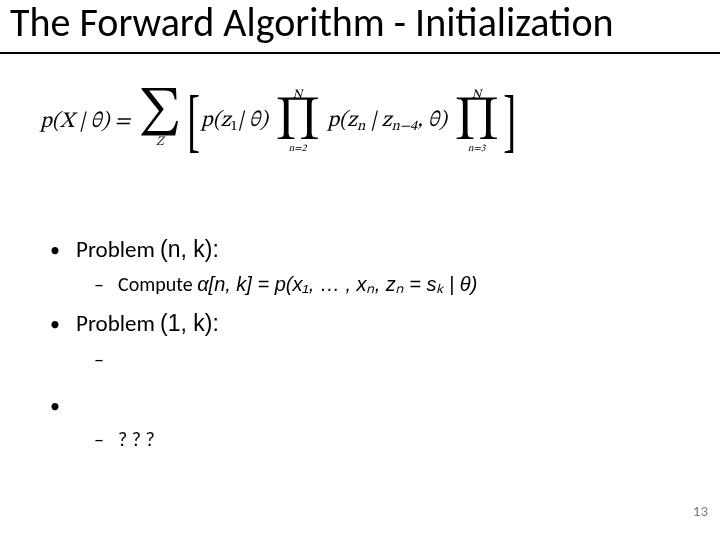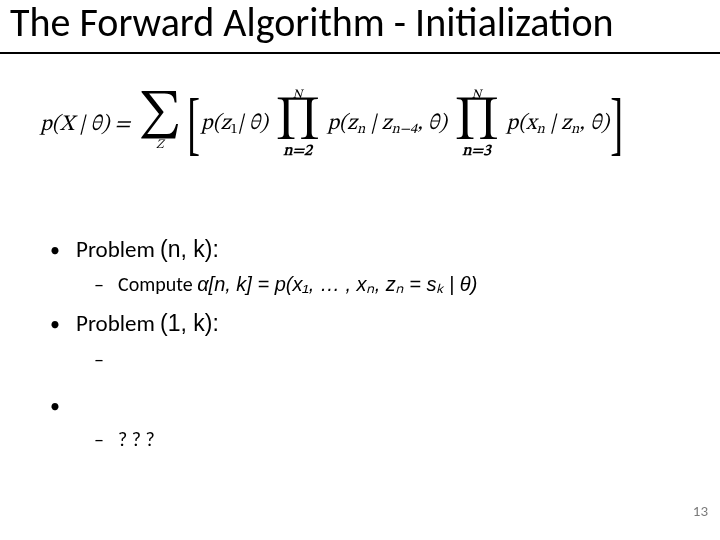--- a/index.html
+++ b/index.html
@@ -79,24 +79,23 @@
   .prod-block .above {
     font-size: 13px;
     font-style: italic;
     margin-bottom: 2px;
   }
   .prod-block .op {
     font-size: 40px;
     line-height: 0.8;
   }
   .prod-block .below {
-    font-size: 16px;
+    font-size: 10px;
     font-style: italic;
     margin-top: 8px;
-    font-weight: bold;
   }
   .bigbracket {
     font-size: 70px;
     line-height: 0.85;
     display: inline-block;
     transform: scaleX(0.55);
     margin: 0 -8px;
     font-weight: 300;
     font-family: "Cambria Math", serif;
   }
@@ -176,23 +175,20 @@
       <span>
         <span class="mathit">p(z</span><span class="sub">n</span><span class="mathit"> | z</span><span class="sub">n−4</span><span class="mathit">, θ)</span>
       </span>
 
       <span class="prod-block">
         <span class="above">N</span>
         <span class="op">∏</span>
         <span class="below">n=3</span>
       </span>
 
-      <span>
-        <span class="mathit">p(x</span><span class="sub">n</span><span class="mathit"> | z</span><span class="sub">n</span><span class="mathit">, θ)</span>
-      </span>
 
       <span class="bigbracket">]</span>
     </div>
   </div>
 
   <div class="body-list">
 
     <div class="l1">
       <span class="bullet">•</span>
       <span>

